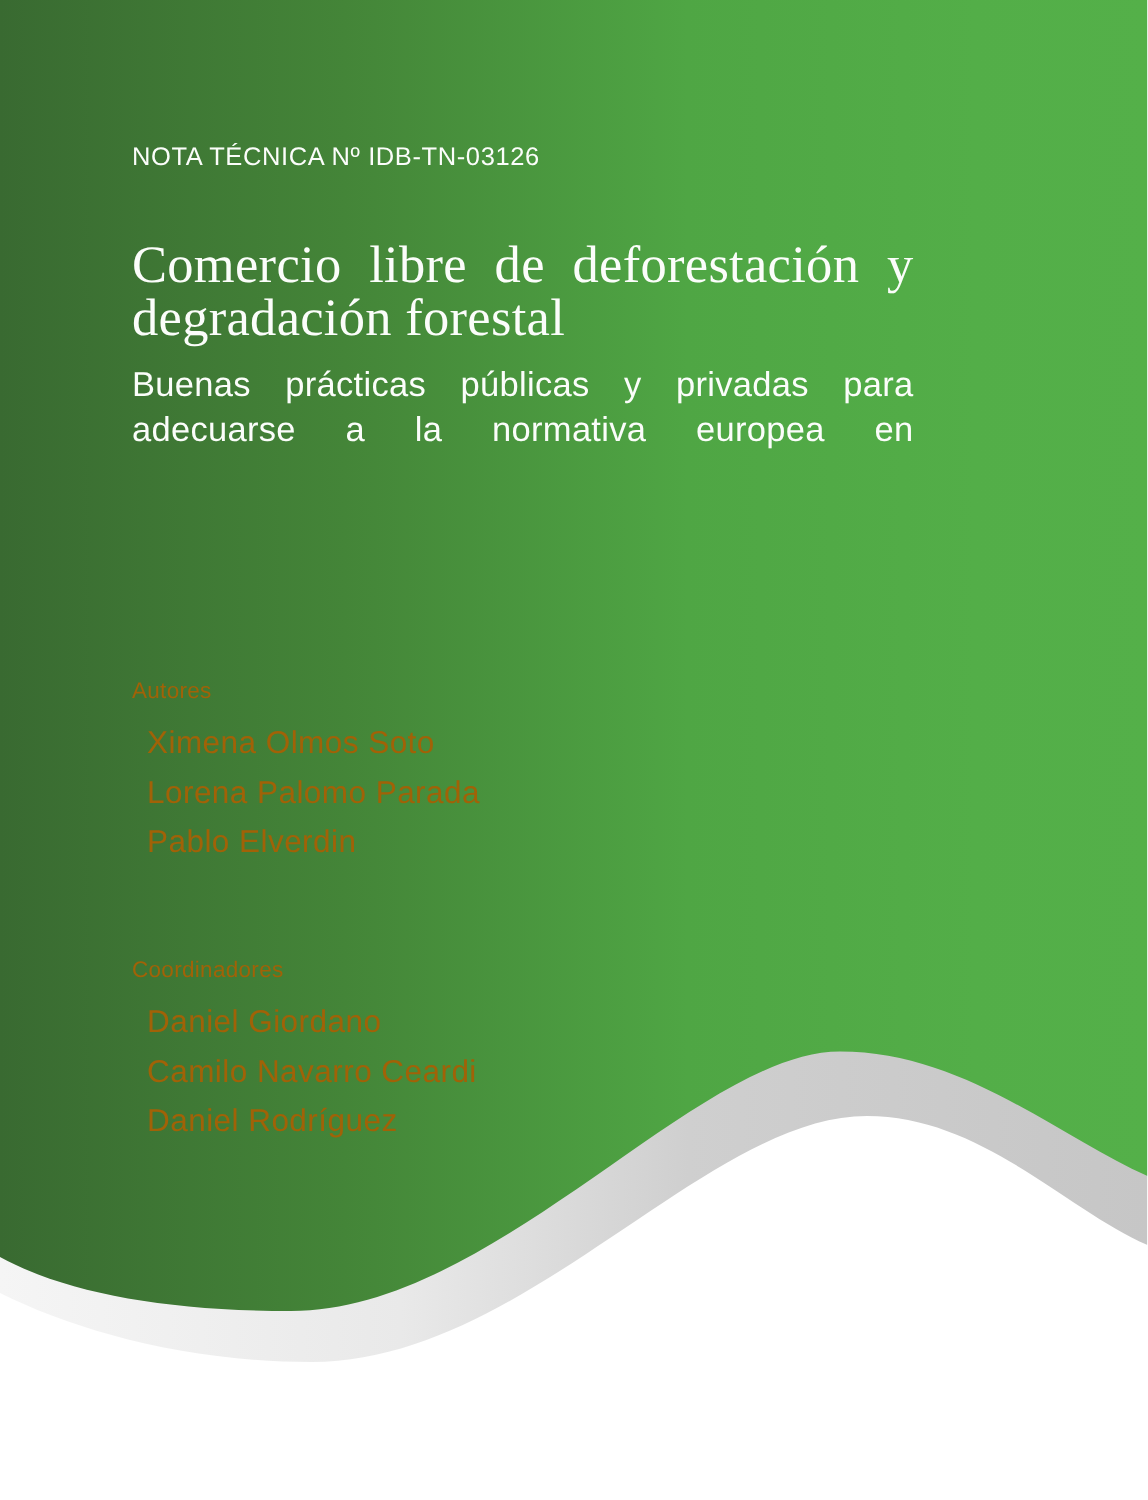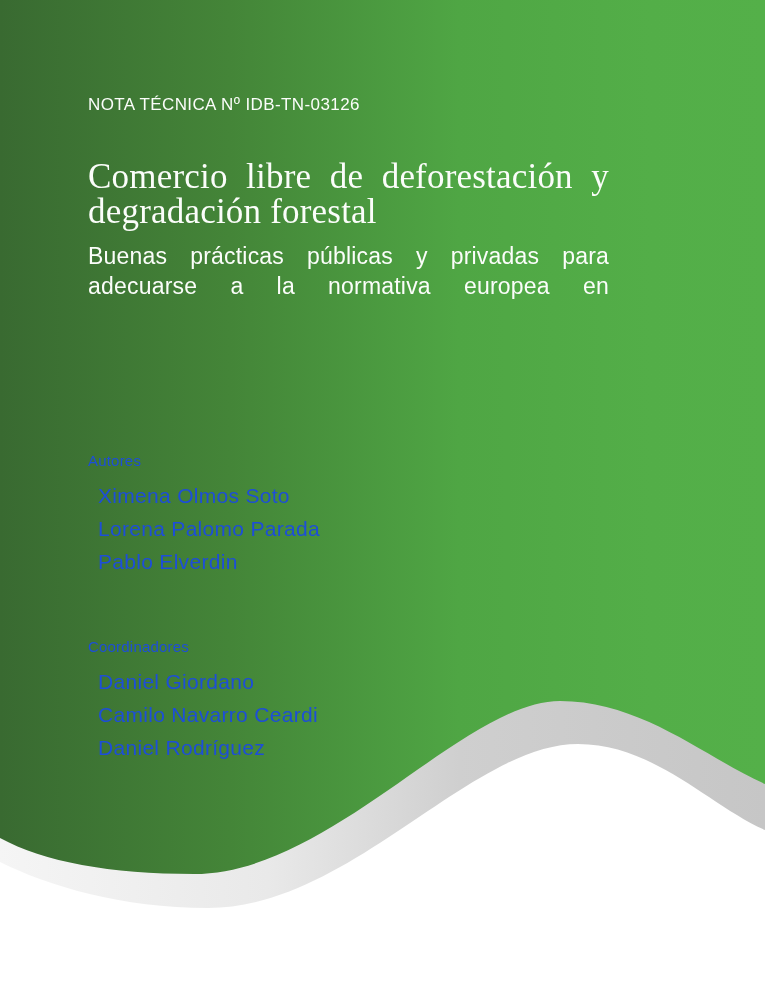--- a/index.html
+++ b/index.html
@@ -22,21 +22,21 @@
   }
   .title-line.last{text-align-last:left;}
 
   .subtitle-block{position:absolute;left:47px;top:241px;width:521px;color:#fbfdfa;}
   .subtitle-line{
     font-size:23px;line-height:30px;font-weight:400;letter-spacing:.2px;
     text-align:justify;text-align-last:justify;
   }
   .subtitle-line.last{text-align-last:left;}
 
-  .people{position:absolute;left:47px;color:#1d4ed8;}
+  .people{position:absolute;left:47px;color:#a16207;}
   .people-label{font-size:15px;font-weight:400;letter-spacing:.2px;}
   .people-list{margin-top:10px;margin-left:10px;}
   .person{font-size:21px;line-height:33px;font-weight:400;letter-spacing:.3px;}
   .authors{top:452px;}
   .coordinators{top:638px;}
 
   
   .footer{position:absolute;left:0;top:900px;width:765px;height:100px;}
 </style>
 </head>

